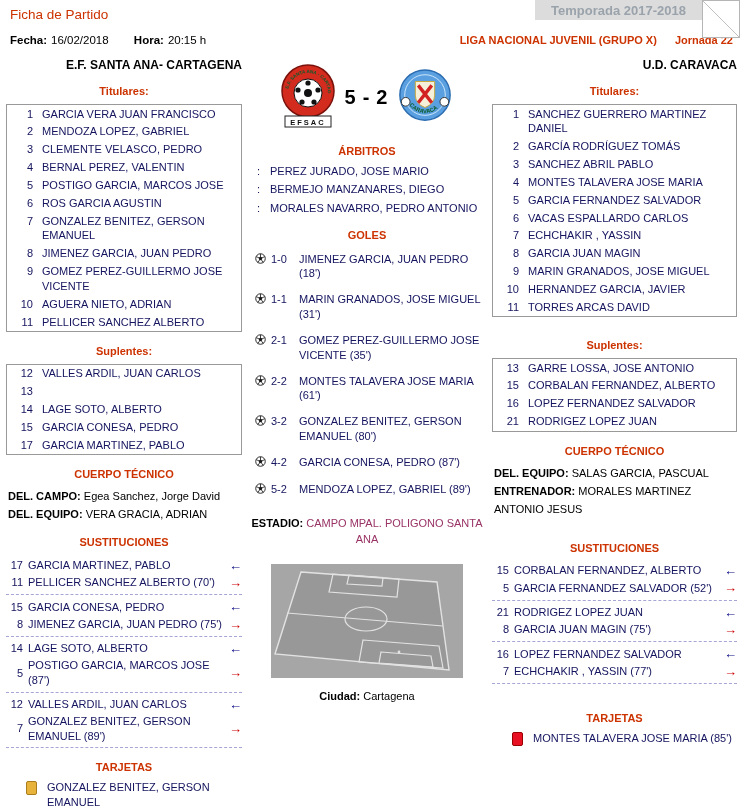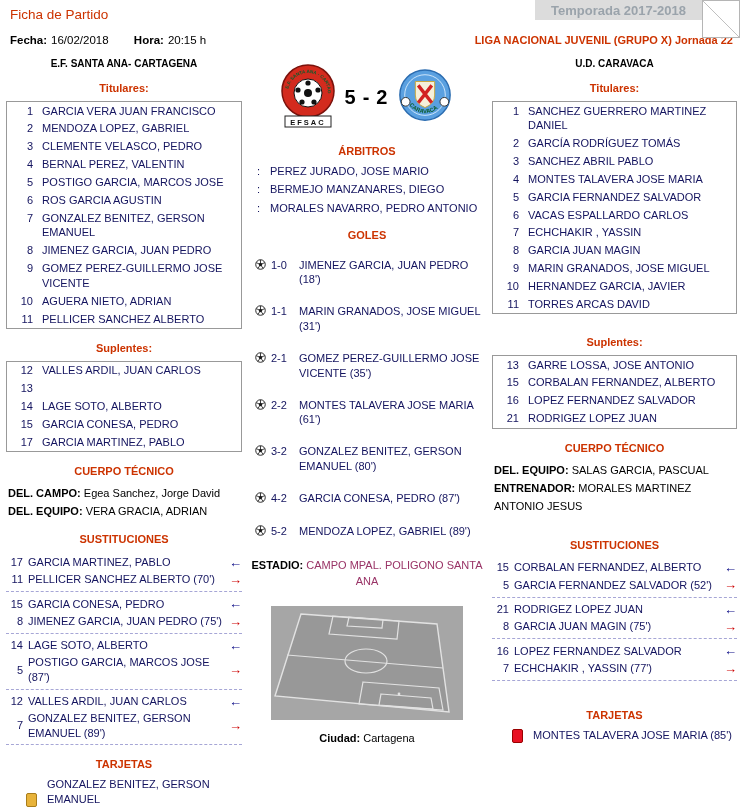--- a/index.html
+++ b/index.html
@@ -9,49 +9,49 @@
   .page-title{position:absolute;left:10px;top:7px;color:#cc3300;font-size:13.5px;}
   .season-strip{position:absolute;right:39px;top:0;height:20px;background:#dcdcdc;display:flex;align-items:center;padding:0 16px;}
   .season{color:#9aa3ab;font-weight:bold;font-size:13px;}
   .corner{position:absolute;right:1px;top:0;width:38px;height:38px;background:#fff;border:1px solid #b5b5b5;box-sizing:border-box;}
   
   .info-row{display:flex;justify-content:space-between;align-items:baseline;padding:4px 8px 0 10px;gap:36px;}
   .info-left{font-size:11.5px;}
   .info-left b{margin-right:4px;}
   .info-left .gap{display:inline-block;width:22px;}
   .info-right{color:#cc3300;font-weight:bold;font-size:11px;}
-  .info-right .jornada{margin-left:0;}
+  .info-right .jornada{margin-left:15px;}
   
   .columns{display:grid;grid-template-columns:236px 240px 245px;column-gap:5px;padding:2px 4px 8px 6px;}
-  .team-header{font-weight:bold;font-size:10px;text-align:center;margin:10px 0 0;}
+  .team-header{font-weight:bold;font-size:12px;text-align:right;margin:10px 0 0;}
   .sec-label{color:#cc3300;font-weight:bold;font-size:11px;text-align:center;margin:13px 0 7px;}
   .roster{border:1px solid #999;}
   .r-row{display:flex;align-items:flex-start;padding:1.5px 4px;font-size:11px;color:#14145f;line-height:1.35;}
   .r-num{flex:none;width:22px;text-align:right;margin-right:9px;}
   .r-name{flex:1;}
   .staff{font-size:11px;line-height:1.65;margin-left:2px;}
   .staff b{color:#000;}
   .subs-list{font-size:11px;color:#14145f;}
   .pair{border-bottom:1px dashed #a6a6d6;padding:1px 0 3px;margin-bottom:2px;}
   .sub-row{display:flex;align-items:center;padding:1.5px 0;line-height:1.3;}
   .s-num{flex:none;width:17px;text-align:right;margin-right:5px;}
   .s-name{flex:1;padding-right:4px;}
   .s-arrow{flex:none;font-weight:bold;font-size:13px;line-height:1;}
   .arrow-in{color:#000080;}
   .arrow-out{color:#cc0000;}
-  .card-row{display:flex;align-items:flex-end;gap:10px;font-size:11px;color:#14145f;margin:7px 0 7px 20px;line-height:1.35;}
+  .card-row{display:flex;align-items:flex-start;gap:10px;font-size:11px;color:#14145f;margin:7px 0 7px 20px;line-height:1.35;}
   .card{flex:none;display:inline-block;width:9px;height:12px;border-radius:2px;margin-top:1px;}
   .card.yellow{background:#e8b33a;border:1px solid #a97d1b;}
   .card.red{background:#e81123;border:1px solid #990000;}
   
   .crest-row{display:flex;align-items:center;justify-content:center;gap:9px;margin-top:14px;}
   .score{display:flex;gap:7px;font-size:20px;font-weight:bold;align-items:center;}
   .ref-row{display:flex;font-size:11px;color:#14145f;margin:3.5px 0 3.5px 10px;line-height:1.35;}
   .ref-colon{flex:none;width:13px;}
-  .goal-row{display:flex;align-items:flex-start;gap:5px;font-size:11px;color:#14145f;margin:17px 0;padding-left:8px;line-height:1.35;}
+  .goal-row{display:flex;align-items:flex-start;gap:5px;font-size:11px;color:#14145f;margin:11px 0;padding-left:8px;line-height:1.35;}
   .g-icon{flex:none;margin-top:1px;}
   .g-score{flex:none;width:23px;}
   .g-text{flex:1;}
   .estadio{font-size:11px;text-align:center;margin-top:18px;line-height:1.45;padding:0 4px;}
   .estadio .val{color:#993366;}
   .pitch-wrap{display:flex;justify-content:center;margin-top:16px;}
   .ciudad{font-size:11px;text-align:center;margin-top:12px;}
 </style>
 </head>
 <body>

